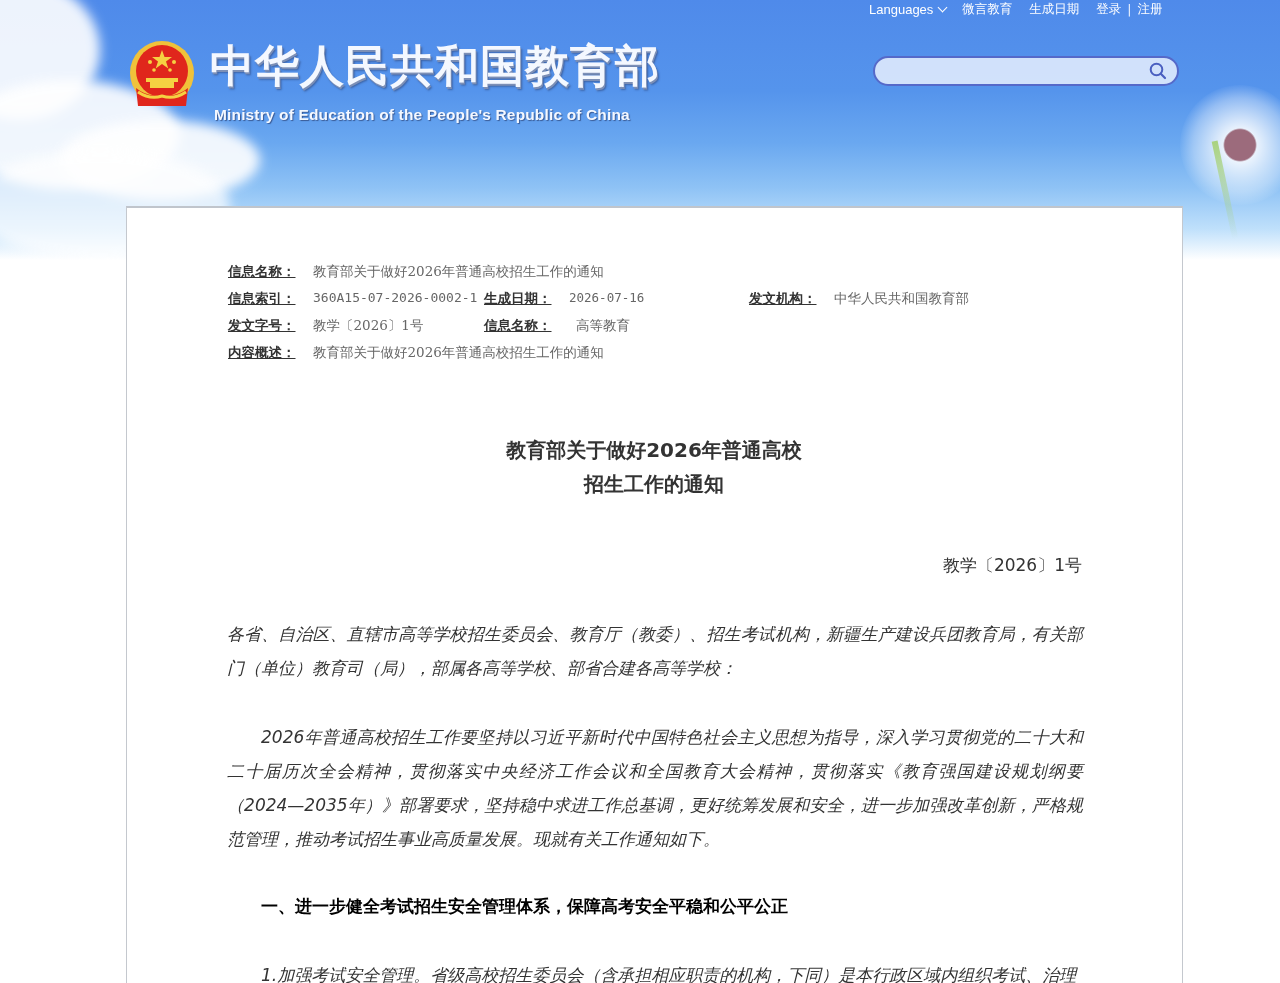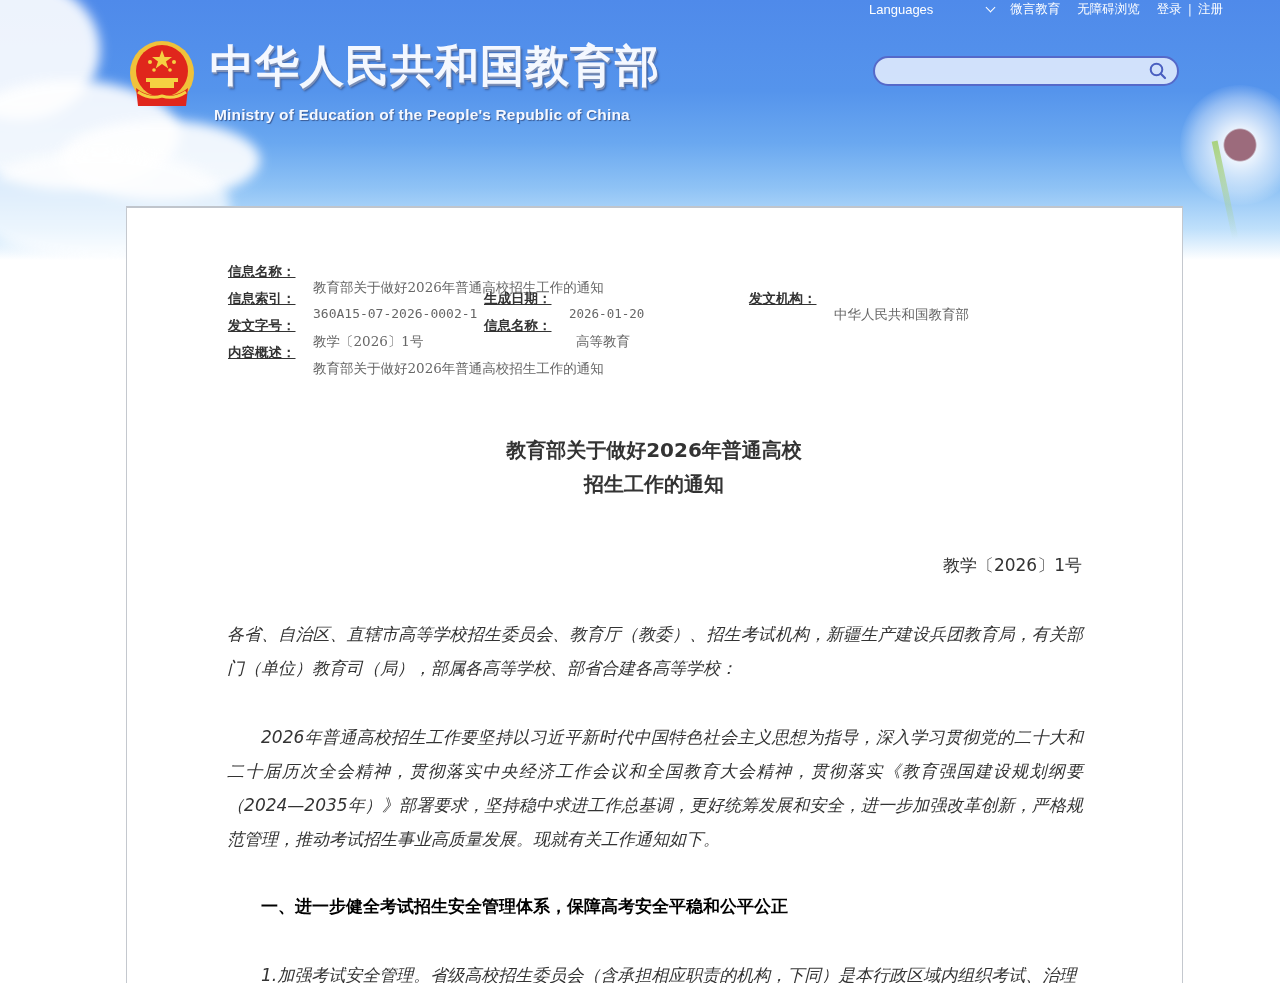--- a/index.html
+++ b/index.html
@@ -18,21 +18,21 @@
   .dandelion {
     position: absolute; left: 1180px; top: 85px; width: 120px; height: 120px;
     border-radius: 50%;
     background: radial-gradient(circle, #9c6b7c 0 18%, rgba(255,255,255,.85) 20%, rgba(255,255,255,.35) 55%, rgba(255,255,255,0) 72%);
   }
   .stem { position: absolute; left: 1222px; top: 140px; width: 6px; height: 100px; background: linear-gradient(#a9d27f, rgba(160,210,200,0)); transform: rotate(-12deg); }
 
   
   .toplinks { position: absolute; top: 0; left: 869px; height: 18px; display: flex; align-items: center; font-size: 12.5px; color: #ffffff; }
   .toplinks a { color: #ffffff; text-decoration: none; white-space: nowrap; }
-  .toplinks .lang { font-family: "Liberation Sans", sans-serif; font-size: 13px; display: flex; align-items: center; gap: 48px; }
+  .toplinks .lang { font-family: "Liberation Sans", sans-serif; font-size: 13px; display: flex; align-items: center; }
   .toplinks .chev { display: inline-block; width: 6px; height: 6px; border-right: 1px solid #fff; border-bottom: 1px solid #fff; transform: rotate(45deg); margin: 0 0 4px 6px; }
   .toplinks .sep { margin: 0 6px; opacity: .9; }
 
   
   .emblem { position: absolute; left: 128px; top: 40px; width: 68px; height: 72px; }
   .site-title {
     position: absolute; left: 210px; top: 38px;
     font-size: 44px; font-weight: bold; letter-spacing: 1px; color: #f4f8ff;
     text-shadow: 1px 2px 0 #7c8fb6, 2px 3px 2px rgba(40,60,110,.55);
     font-family: "DejaVu Sans", sans-serif; line-height: 56px;
@@ -53,21 +53,21 @@
   .search .icon { position: absolute; right: 10px; top: 4px; width: 18px; height: 18px; }
 
   
   .card {
     position: absolute; left: 126px; top: 206px; width: 1057px; height: 800px;
     background: #ffffff; border: 1px solid #c4c8ce; border-top: 2px solid #c0c5cc; box-sizing: border-box;
   }
   .meta { position: absolute; left: 228px; top: 263px; font-family: "DejaVu Serif", "Liberation Serif", serif; font-size: 13.5px; color: #666; }
   .meta .row { position: absolute; height: 20px; white-space: nowrap; }
   .meta .lbl { color: #333; font-weight: bold; position: absolute; text-decoration: underline; }
-  .meta .val { color: #666; position: absolute; margin-top: 16px; }
+  .meta .val { color: #666; position: absolute; }
 
   .doc-title {
     position: absolute; left: 0; width: 1308px; top: 433px; text-align: center;
     font-size: 20px; font-weight: bold; color: #333; line-height: 34px;
   }
   .doc-no { position: absolute; right: 198px; top: 554px; font-size: 17px; color: #333; }
   .para { position: absolute; left: 227px; width: 856px; font-size: 17px; color: #333; line-height: 34px; text-align: justify; font-style: italic; }
   .para.indent { text-indent: 34px; }
   .section-head { position: absolute; left: 261px; top: 895px; font-size: 17px; font-weight: bold; color: #000000; }
 </style>
@@ -84,21 +84,21 @@
 </div>
 
 <div class="toplinks">
   <a class="lang" href="#">
     <span>Languages</span>
     <span class="chev"></span>
   </a>
   <span style="width:16px"></span>
   <a href="#">微言教育</a>
   <span style="width:17px"></span>
-  <a href="#">无障碍浏览</a>
+  <a href="#">生成日期</a>
   <span style="width:17px"></span>
   <a href="#">登录</a>
   <span class="sep">|</span>
   <a href="#">注册</a>
 </div>
 
 <svg class="emblem" viewBox="0 0 68 72">
   <circle cx="34" cy="33" r="32" fill="#f0c23a"></circle>
   <circle cx="34" cy="31" r="26" fill="#e0261c"></circle>
   <polygon points="34,10 36.5,17 44,17 38,21.5 40.3,28.5 34,24 27.7,28.5 30,21.5 24,17 31.5,17" fill="#f5d142"></polygon>
@@ -127,21 +127,21 @@
 
 <div class="meta">
   <div class="row" style="top:0;left:0;">
     <span class="lbl" style="left:0">信息名称：</span>
     <span class="val" style="left:85px">教育部关于做好2026年普通高校招生工作的通知</span>
   </div>
   <div class="row" style="top:27px;left:0;">
     <span class="lbl" style="left:0">信息索引：</span>
     <span class="val" style="left:85px;font-family:'DejaVu Sans Mono','Liberation Mono',monospace;font-size:13px">360A15-07-2026-0002-1</span>
     <span class="lbl" style="left:256px">生成日期：</span>
-    <span class="val" style="left:341px;font-family:'DejaVu Sans Mono','Liberation Mono',monospace;font-size:12.5px">2026-01-20</span>
+    <span class="val" style="left:341px;font-family:'DejaVu Sans Mono','Liberation Mono',monospace;font-size:12.5px">2026-07-16</span>
     <span class="lbl" style="left:521px">发文机构：</span>
     <span class="val" style="left:606px">中华人民共和国教育部</span>
   </div>
   <div class="row" style="top:54px;left:0;">
     <span class="lbl" style="left:0">发文字号：</span>
     <span class="val" style="left:85px">教学〔2026〕1号</span>
     <span class="lbl" style="left:256px">信息名称：</span>
     <span class="val" style="left:348px">高等教育</span>
   </div>
   <div class="row" style="top:81px;left:0;">

